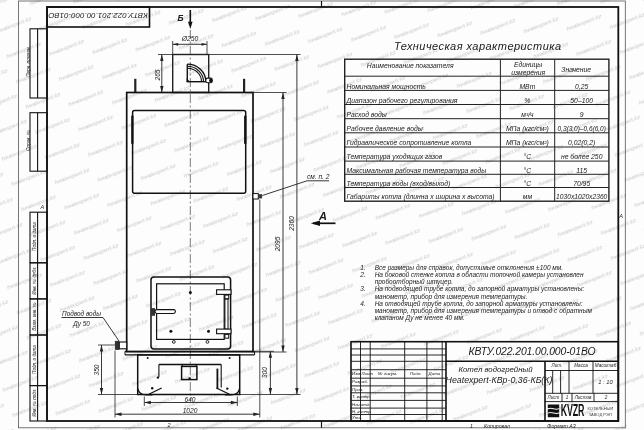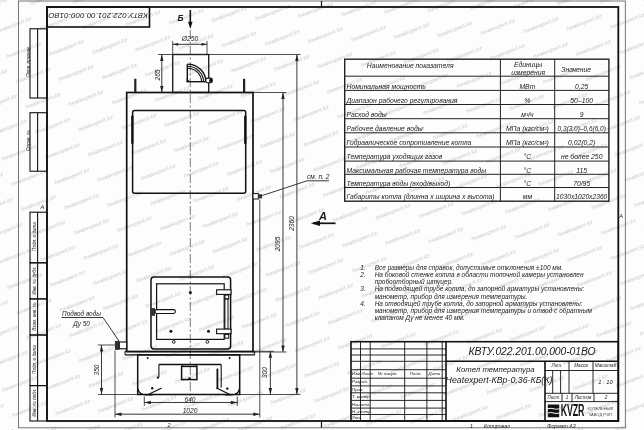--- a/index.html
+++ b/index.html
@@ -199,20 +199,21 @@
 <div class="t" style="left:-12px;top:59px;width:80px;font-size:4.6px;transform:rotate(-90deg);text-align:center;">Перв. примен.</div>
 <div class="t" style="left:-6px;top:138px;width:68px;font-size:4.6px;transform:rotate(-90deg);text-align:center;">Справ. №</div>
 <div class="t" style="left:4px;top:234px;width:60px;font-size:4.6px;transform:rotate(-90deg);text-align:center;">Подп. и дата</div>
 <div class="t" style="left:11px;top:278px;width:46px;font-size:4.6px;transform:rotate(-90deg);text-align:center;">Инв. № дубл.</div>
 <div class="t" style="left:11px;top:314px;width:46px;font-size:4.6px;transform:rotate(-90deg);text-align:center;">Взам. инв. №</div>
 <div class="t" style="left:4px;top:357px;width:60px;font-size:4.6px;transform:rotate(-90deg);text-align:center;">Подп. и дата</div>
 <div class="t" style="left:9px;top:400px;width:50px;font-size:4.6px;transform:rotate(-90deg);text-align:center;">Инв. № подл.</div>
 
 <div class="t c" style="left:47px;top:10.5px;width:102px;font-size:7.9px;letter-spacing:0.05px;transform:rotate(180deg);">КВТУ.022.201.00.000-01ВО</div>
 
+<div class="t" style="left:394px;top:40.4px;font-size:11px;letter-spacing:0.45px;">Техническая характеристика</div>
 <div class="t c" style="left:344.7px;top:62.4px;width:131px;font-size:6.8px;line-height:7px;">Наименование показателя</div>
 <div class="t c" style="left:500.4px;top:60.6px;width:55.5px;font-size:6.8px;line-height:8.8px;">Единицы<br>измерения</div>
 <div class="t c" style="left:554.7px;top:66.4px;width:43px;font-size:6.8px;line-height:7px;">Значение</div>
 <svg width="644" height="430" viewBox="0 0 644 430" style="pointer-events:none;">
 <g stroke="#222" fill="none">
 <rect x="344.7" y="59.2" width="264.2" height="142" stroke-width="1.4"></rect>
 <line x1="500.4" y1="59.2" x2="500.4" y2="201.2" stroke-width="1"></line>
 <line x1="554.7" y1="59.2" x2="554.7" y2="201.2" stroke-width="1"></line>
 <line x1="344.7" y1="76.2" x2="608.9" y2="76.2" stroke-width="1"></line>
 <line x1="344.7" y1="90.4" x2="608.9" y2="90.4" stroke-width="1"></line>
@@ -291,21 +292,21 @@
 <line x1="560.6" y1="370.5" x2="560.6" y2="393.3"></line>
 <line x1="569" y1="361.3" x2="569" y2="393.3"></line>
 <line x1="593" y1="361.3" x2="593" y2="393.3"></line>
 <line x1="562" y1="393.3" x2="562" y2="401.6"></line>
 <line x1="572" y1="393.3" x2="572" y2="401.6"></line>
 <line x1="594" y1="393.3" x2="594" y2="401.6"></line>
 </g>
 </g>
 </svg>
 <div class="t c" style="left:446px;top:347.4px;width:172px;font-size:10.4px;line-height:10px;letter-spacing:-0.1px;">КВТУ.022.201.00.000-01ВО</div>
-<div class="t c" style="left:446px;top:365.3px;width:99px;font-size:7.8px;line-height:9px;">Котел температура</div>
+<div class="t c" style="left:446px;top:365.3px;width:99px;font-size:7.8px;line-height:9px;">Котел водогрейный</div>
 <div class="t c" style="left:444px;top:375.4px;width:110px;font-size:8.8px;line-height:10px;">Heatexpert-КВр-0,36-КБ(К)</div>
 <div class="t c" style="left:545px;top:363px;width:24px;font-size:4.6px;">Лит.</div>
 <div class="t c" style="left:569px;top:363px;width:24px;font-size:4.6px;">Масса</div>
 <div class="t c" style="left:593px;top:363px;width:25px;font-size:4.6px;">Масштаб</div>
 <div class="t c" style="left:593px;top:379px;width:25px;font-size:5.8px;">1 : 10</div>
 <div class="t c" style="left:545px;top:394.7px;width:17px;font-size:4.6px;">Лист</div>
 <div class="t c" style="left:562px;top:394.7px;width:10px;font-size:4.6px;">1</div>
 <div class="t c" style="left:572px;top:394.7px;width:22px;font-size:4.6px;">Листов</div>
 <div class="t c" style="left:594px;top:394.7px;width:24px;font-size:4.6px;">2</div>
 <div class="t" style="left:352px;top:371px;font-size:4.4px;">Изм.</div>

